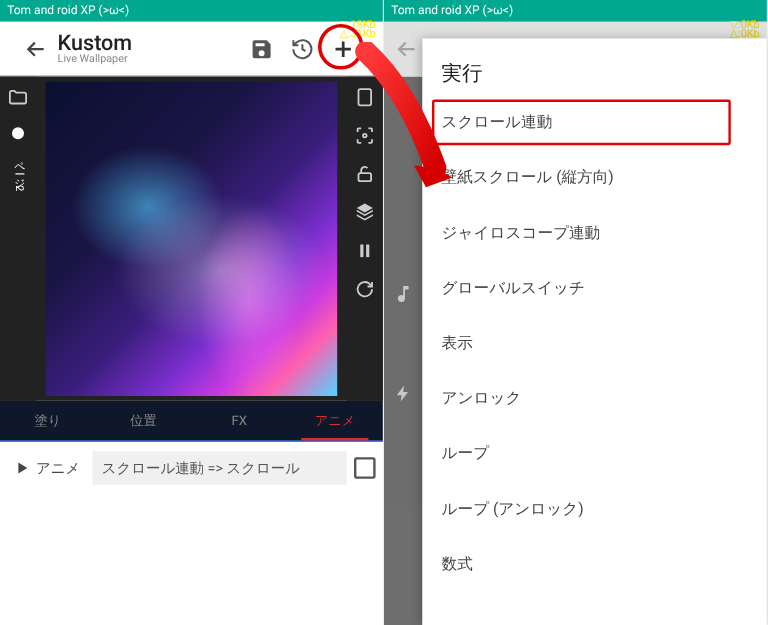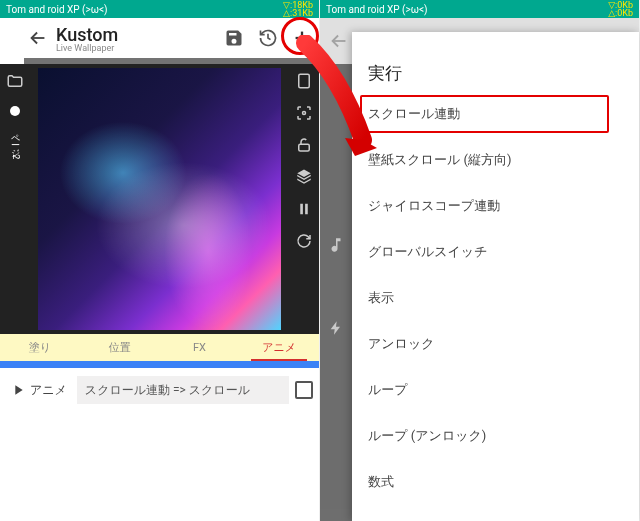--- a/index.html
+++ b/index.html
@@ -4,26 +4,26 @@
 <style>
   * { margin: 0; padding: 0; box-sizing: border-box; font-family: -apple-system, BlinkMacSystemFont, "Segoe UI", Roboto, sans-serif; }
   body { background: #fff; width: 640px; height: 521px; overflow: hidden; }
   .container { display: flex; width: 640px; height: 521px; border-radius: 23px; }
   .pane { width: 320px; height: 521px; position: relative; background: #fff; border-right: 1px solid #eee; }
   .pane:last-child { border-right: none; }
 
   
   .statusbar { background: #00a88f; height: 18px; display: flex; align-items: center; padding: 0 6px; font-size: 10px; color: #fff; position: relative; }
   .statusbar .title-mini { font-size: 10px; color: #fff; }
-  .statusbar .net { position: absolute; right: 6px; top: 1px; font-size: 9px; line-height: 8px; text-align: right; }
+  .statusbar .net { position: absolute; right: 6px; top: 17px; font-size: 9px; line-height: 8px; text-align: right; }
   .statusbar .net .down { color: #ffe600; }
   .statusbar .net .up { color: #ffe600; }
 
   
-  .appheader { height: 46px; background: #fff; display: flex; align-items: center; padding: 0 0; border-bottom: 6px solid #737373; margin-left: 24px; }
+  .appheader { height: 46px; background: #fff; display: flex; align-items: center; padding: 0 16px; border-bottom: 1px solid #737373; }
   .appheader .back { width: 28px; height: 28px; display:flex;align-items:center;justify-content:center; color:#444; }
   .appheader .ttl { flex: 1; padding-left: 4px;}
   .appheader .ttl .big { font-size: 18px; font-weight: 500; color: #222; }
   .appheader .ttl .sub { font-size: 9px; color: #888; margin-top:-2px; }
   .hicon { width: 34px; height: 34px; display:flex; align-items:center; justify-content:center; color:#555; position: relative; }
   .plus-circle { position: absolute; width: 38px; height: 38px; border: 3px solid #e40000; border-radius: 50%; top: -4px; left: -4px; pointer-events: none; }
 
   
   .canvas-area { position: relative; height: 270px; background: #222; display:flex; }
   .side-col { width: 30px; background: #222; display:flex; flex-direction:column; align-items:center; padding-top:6px; gap: 10px; }
@@ -40,35 +40,35 @@
   .wallpaper::before {
     content:""; position:absolute; inset:0;
     background:
       radial-gradient(ellipse 60% 40% at 60% 60%, rgba(255,255,255,0.35), transparent 60%),
       radial-gradient(ellipse 40% 30% at 35% 40%, rgba(64,200,255,0.6), transparent 65%),
       radial-gradient(ellipse 30% 50% at 70% 70%, rgba(255,80,180,0.55), transparent 60%);
     mix-blend-mode: screen;
   }
 
   
-  .tabs { display:flex; height: 34px; background:#fef9c3; border-bottom:7px solid #3b82f6; }
+  .tabs { display:flex; height: 34px; background:#0f172a; border-bottom:1px solid #3b82f6; }
   .tab { flex:1; font-size:11px; color:#888; display:flex;align-items:center;justify-content:center; position:relative; cursor:pointer;}
   .tab.active { color:#d32f2f; }
   .tab.active::after { content:""; position:absolute; bottom:0; left:15%; right:15%; height:2px; background:#d32f2f; }
 
   
   .row-area { display:flex; align-items:center; height: 44px; padding: 0 6px; gap:6px; }
   .anime-btn { display:flex; align-items:center; gap:4px; font-size:12px; color:#444; padding: 6px 4px; }
   .formula-field { flex:1; background:#f1f0f0; height: 28px; display:flex; align-items:center; padding: 0 8px; font-size:12px; color:#555; }
   .checkbox { width: 18px; height:18px; border:2px solid #555; border-radius:2px; }
 
   
   .dim { position:absolute; inset: 18px 0 0 0; background: rgba(0,0,0,0.12); }
   .dialog { position:absolute; left: 32px; top: 32px; right: 0; bottom: 0; background:#fff; box-shadow: -2px 0 8px rgba(0,0,0,0.25); overflow-y:auto;}
-  .dialog-title { font-size: 17px; font-weight:500; color:#222; padding: 18px 16px 6px 16px; margin-top: 12px; }
+  .dialog-title { font-size: 17px; font-weight:500; color:#222; padding: 18px 16px 6px 16px; }
   .dialog-item { font-size: 13px; color:#444; padding: 14px 16px; cursor:pointer; }
   .dialog-item.highlight { position:relative; }
   .dialog-item.highlight::after { content:""; position:absolute; left:8px; right:30px; top:4px; bottom:4px; border:2px solid #e40000; border-radius:2px; pointer-events:none; }
 
   
   .arrow-anno { position:absolute; pointer-events:none; z-index: 50; }
 
   
   .ghost-header { position:absolute; top:18px; left:0; right:0; height:46px; display:flex; align-items:center; padding:0 8px; filter: blur(0); opacity: 0.5;}
   .ghost-side { position:absolute; left:0; top:64px; width:32px; bottom:0; background:#222; opacity:0.6; display:flex; flex-direction:column; align-items:center; padding-top:8px; gap:18px;}

